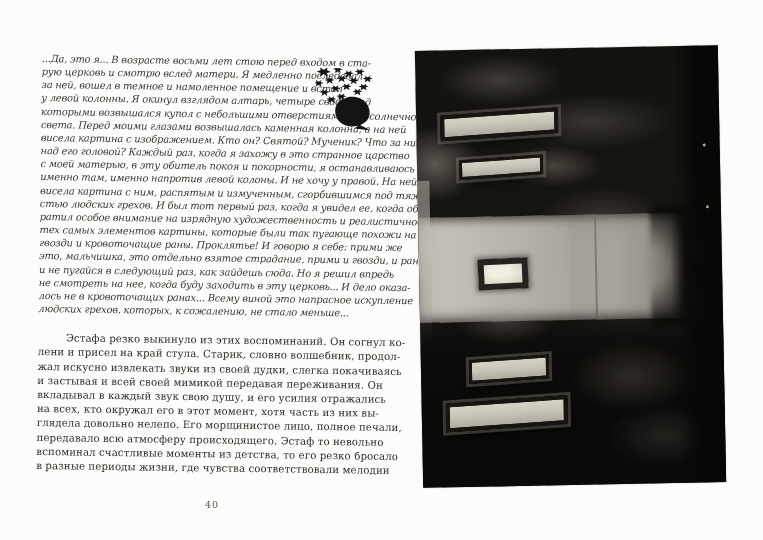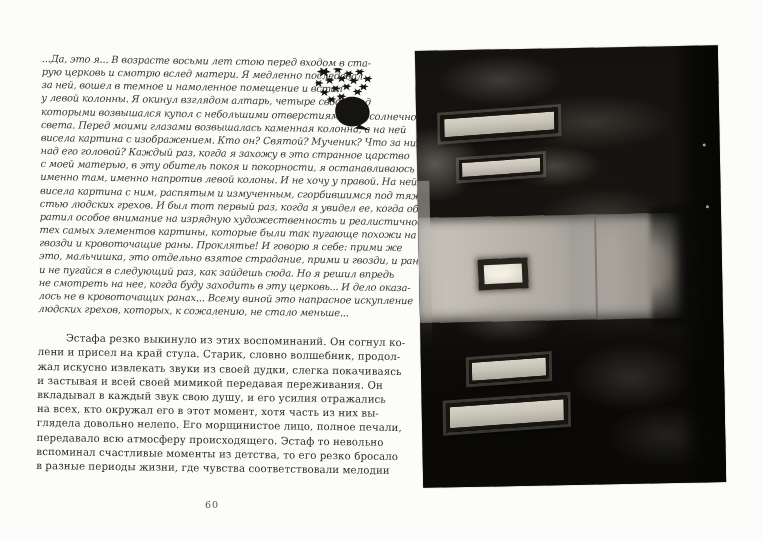--- a/index.html
+++ b/index.html
@@ -170,21 +170,21 @@
             <path d="M20 22 l3 2 -1-3 3-1 -3-1 1-2 -3 2 -3-2 1 2 -3 1 3 1 -1 3 Z"></path>
             <path d="M31 20 l3 2 -1-3 3-1 -3-1 1-2 -3 2 -3-2 1 2 -3 1 3 1 -1 3 Z"></path>
             <path d="M42 25 l3 2 -1-3 3-1 -3-1 1-2 -3 2 -3-2 1 2 -3 1 3 1 -1 3 Z"></path>
             <path d="M16 33 l3 2 -1-3 3-1 -3-1 1-2 -3 2 -3-2 1 2 -3 1 3 1 -1 3 Z"></path>
             <path d="M26 30 l3 2 -1-3 3-1 -3-1 1-2 -3 2 -3-2 1 2 -3 1 3 1 -1 3 Z"></path>
           </g>
         </g>
       </svg>
     </div>
 
-    <div class="page-number">60</div>
+    <div class="page-number">40</div>
   </div>
 
   <div class="right-page">
     <div class="painting" title="monochrome painting: dark interior with four lit slanted windows, a pale wall band and a small bright framed picture">
       <div class="p-el wall"></div>
       <div class="p-el wall-seam"></div>
       <div class="p-el left-streak"></div>
       <div class="p-el bottom-dark"></div>
       <div class="p-el smoke sm4"></div>
       <div class="p-el smoke sm1"></div>

